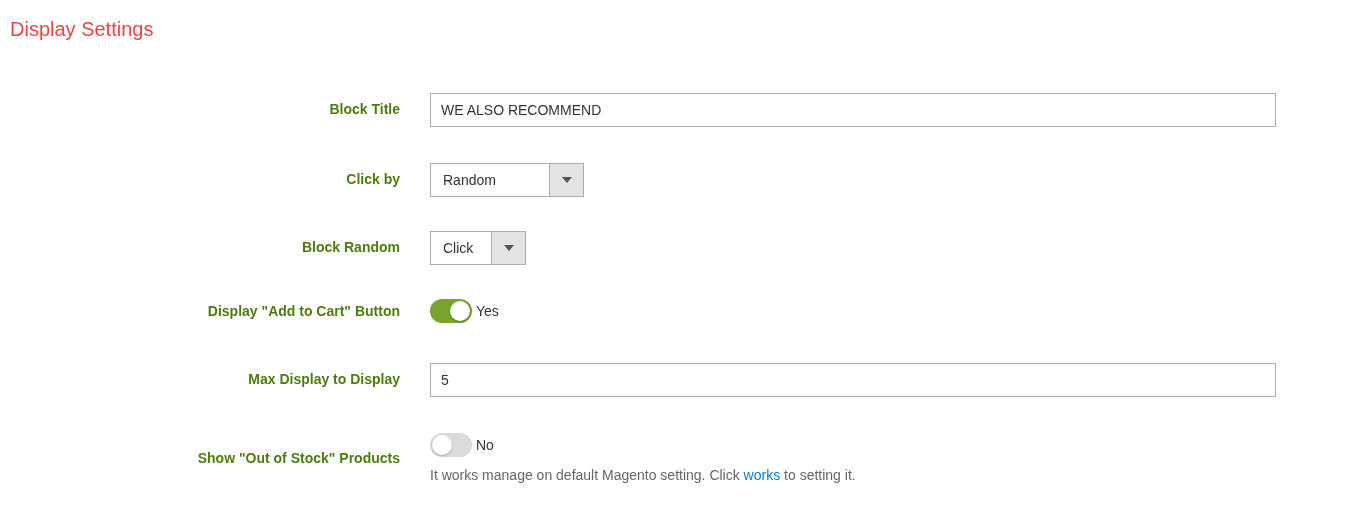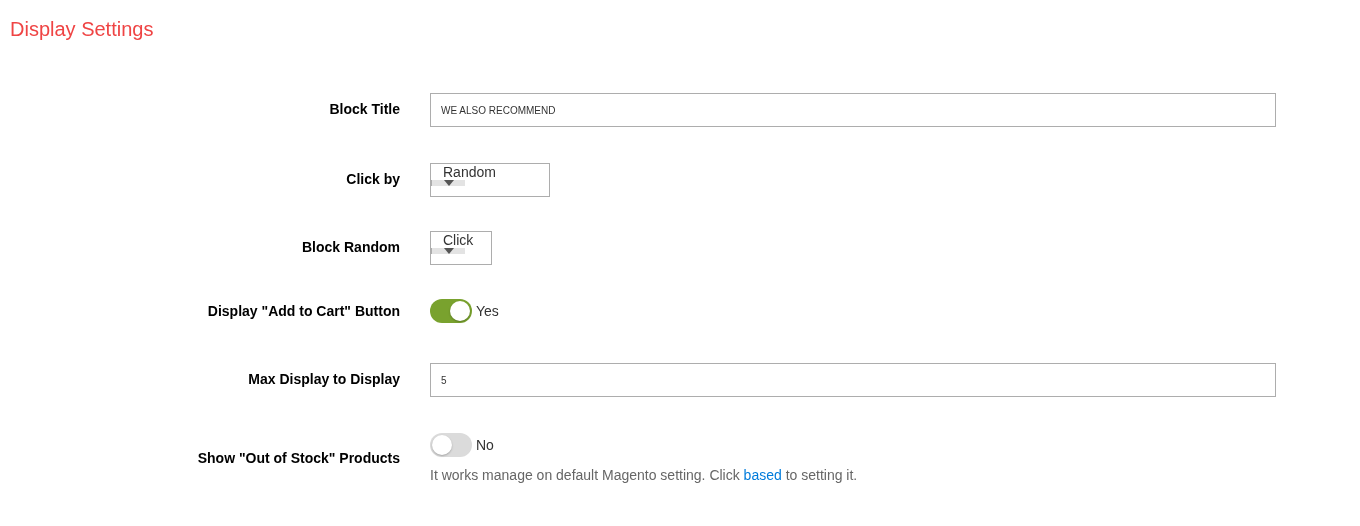--- a/index.html
+++ b/index.html
@@ -26,44 +26,43 @@
     }
     .row.toggle-row {
       align-items: center;
       margin-bottom: 40px;
     }
     .label-col {
       width: 420px;
       text-align: right;
       padding-right: 30px;
       padding-top: 8px;
-      color: #000000;
+      color: #4d7c0f;
       font-weight: 600;
       font-size: 14px;
     }
     .row.toggle-row .label-col { padding-top: 0; }
     .control-col {
       flex: 1;
       max-width: 880px;
     }
     .text-input {
       width: 846px;
       height: 34px;
       border: 1px solid #adadad;
       padding: 0 10px;
-      font-size: 10px;
+      font-size: 14px;
       color: #333;
       font-family: inherit;
     }
     .select-wrap {
       display: flex;
       border: 1px solid #adadad;
       height: 34px;
       width: fit-content;
-      flex-direction: column;
     }
     .select-display {
       padding: 0 12px;
       min-width: 60px;
       display: flex;
       align-items: center;
       background: #fff;
       cursor: pointer;
     }
     .select-btn {
@@ -172,18 +171,18 @@
       <input class="text-input" type="text" value="5" style="">
     </div>
   </div>
 
   <div class="row toggle-row last">
     <div class="label-col">Show "Out of Stock" Products</div>
     <div class="control-col">
       <span class="toggle off"><span class="knob"></span></span>
       <span class="toggle-text">No</span>
       <div class="hint">
-        <span>It works manage on default Magento setting. Click </span><a>based</a><span> to setting it.</span>
+        <span>It works manage on default Magento setting. Click </span><a>works</a><span> to setting it.</span>
       </div>
     </div>
   </div>
 
 </div>
 
 </body></html>

